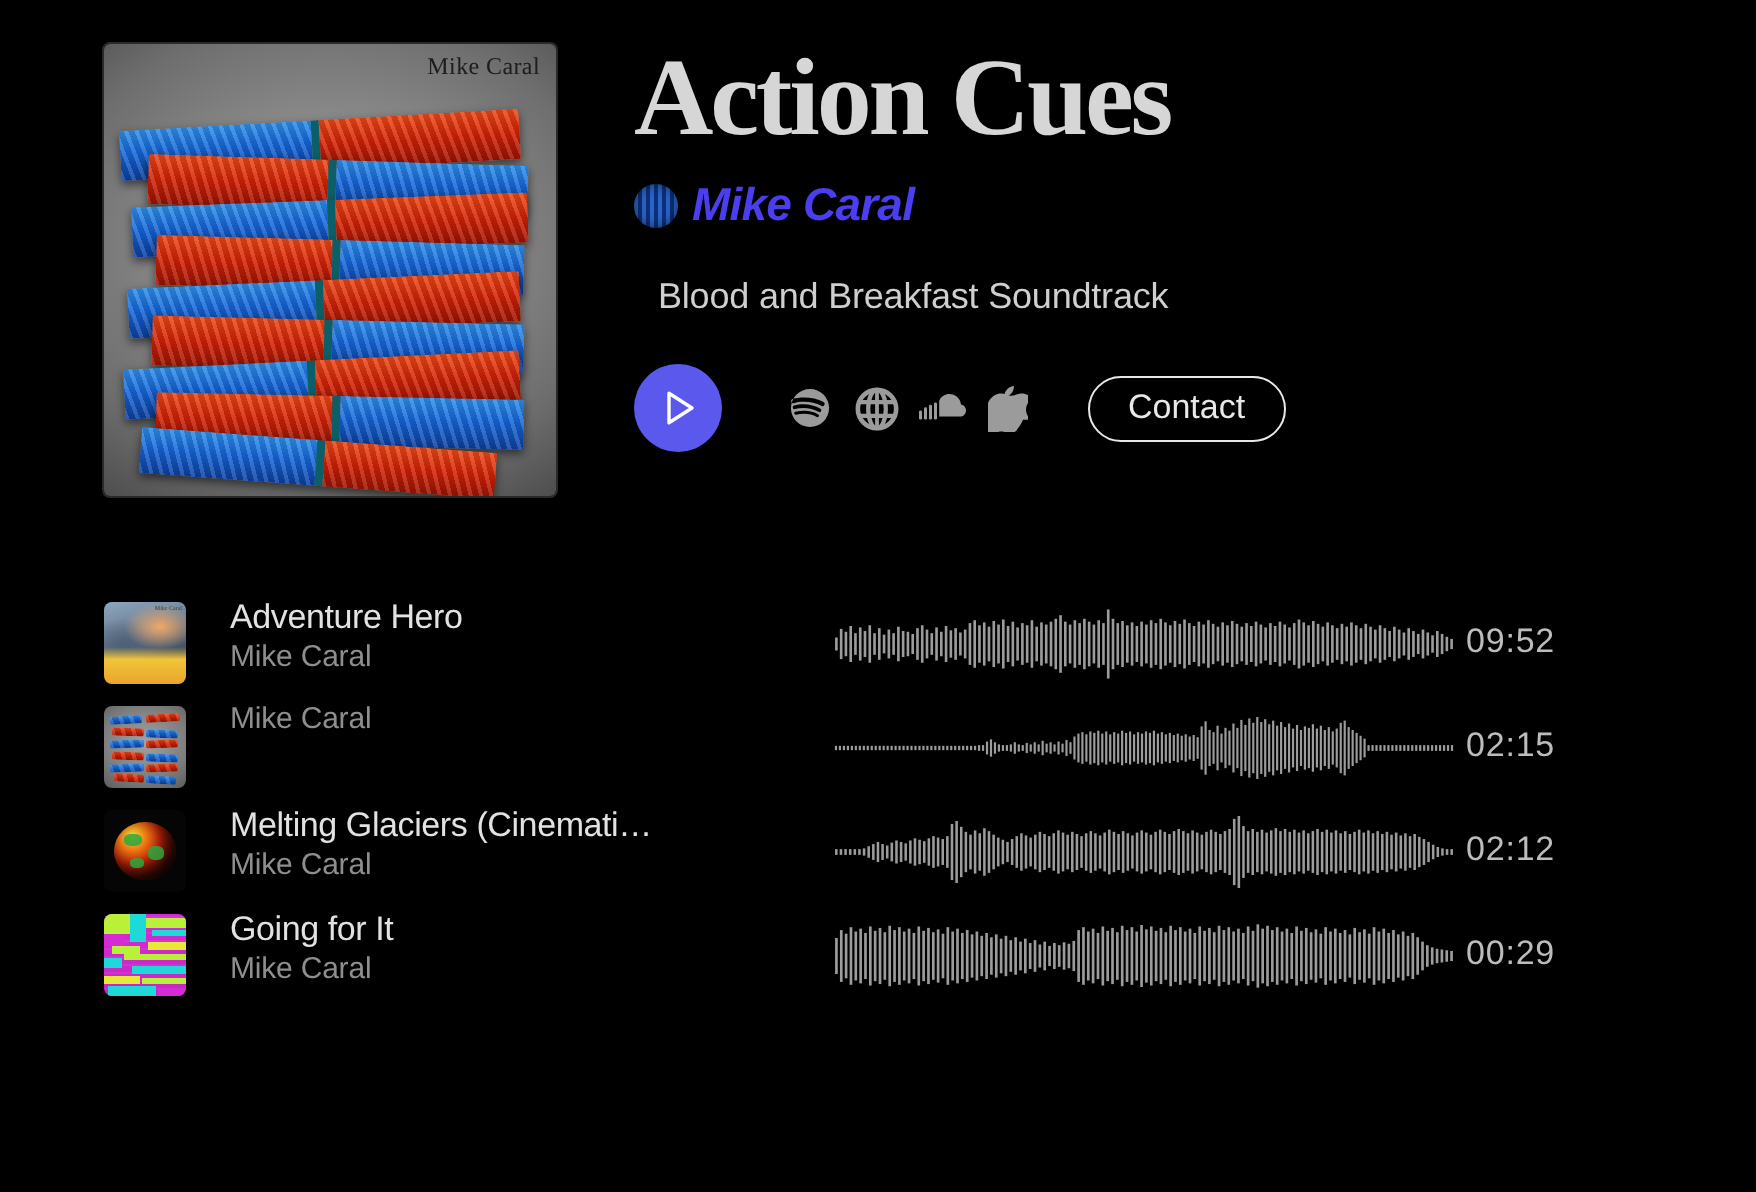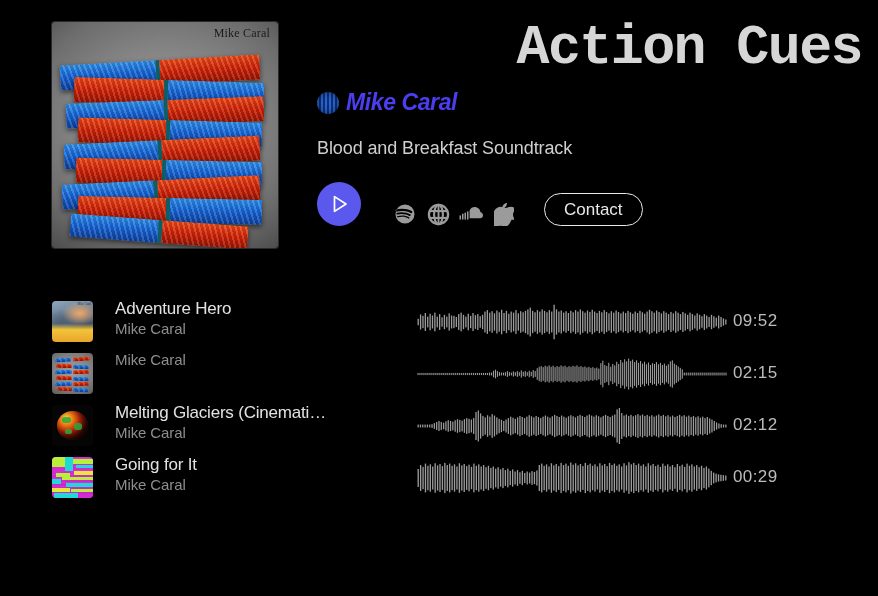--- a/index.html
+++ b/index.html
@@ -47,40 +47,39 @@
     background:
       repeating-linear-gradient(72deg, rgba(255,255,255,.13) 0 2px, rgba(0,0,0,.12) 2px 5px),
       linear-gradient(180deg,#ef4a18 0%,#d32206 50%,#9c1403 100%);
   }
   .teal{position:absolute;top:0;bottom:0;width:4px;background:#0c5f66;}
 
   .meta{position:absolute;left:317px;top:18px;width:545px;}
   .album-title{
     font-size:55px;line-height:62px;font-weight:bold;
     color:#d6d6d6;letter-spacing:-1.6px;margin:0;
-    font-family:Liberation Mono, monospace;
-    text-align:right;
+    font-family:Liberation Serif, serif;
   }
   .artist-row{display:flex;align-items:center;gap:7px;margin-top:9px;}
   .artist-avatar{
     width:22px;height:22px;border-radius:50%;flex:none;
     background:
       repeating-linear-gradient(90deg, #2b63c8 0 2px, #0d2f7a 2px 4px),
       #16387f;
     box-shadow:inset 0 0 6px rgba(0,0,0,.5);
   }
   .artist-name{
     font-size:23px;font-style:italic;font-weight:bold;
     color:#4b3df0;letter-spacing:-.4px;
   }
   .subtitle{
-    margin-top:22px;font-size:18px;color:#cfcfcf;letter-spacing:-.1px;
-  }
-
-  .actions{position:absolute;left:317px;top:182px;display:flex;align-items:flex-end;}
+    margin-top:22px;font-size:18px;color:#cfcfcf;letter-spacing:-.1px;margin-left:12px;
+  }
+
+  .actions{position:absolute;left:317px;top:182px;display:flex;align-items:center;}
   .play-btn{
     width:44px;height:44px;border-radius:50%;
     background:#5b58ee;border:none;padding:0;cursor:pointer;
     display:flex;align-items:center;justify-content:center;flex:none;
   }
   .social-group{display:flex;align-items:center;gap:9px;margin-left:32px;}
   .social{
     width:24px;height:24px;display:flex;align-items:center;justify-content:center;
     cursor:pointer;color:#9b9b9b;
   }

